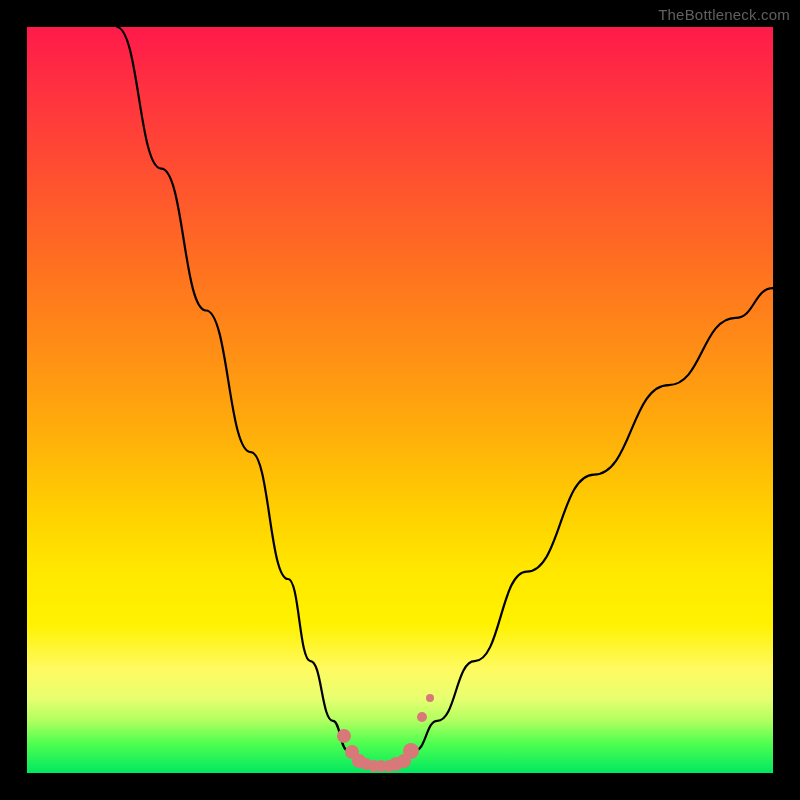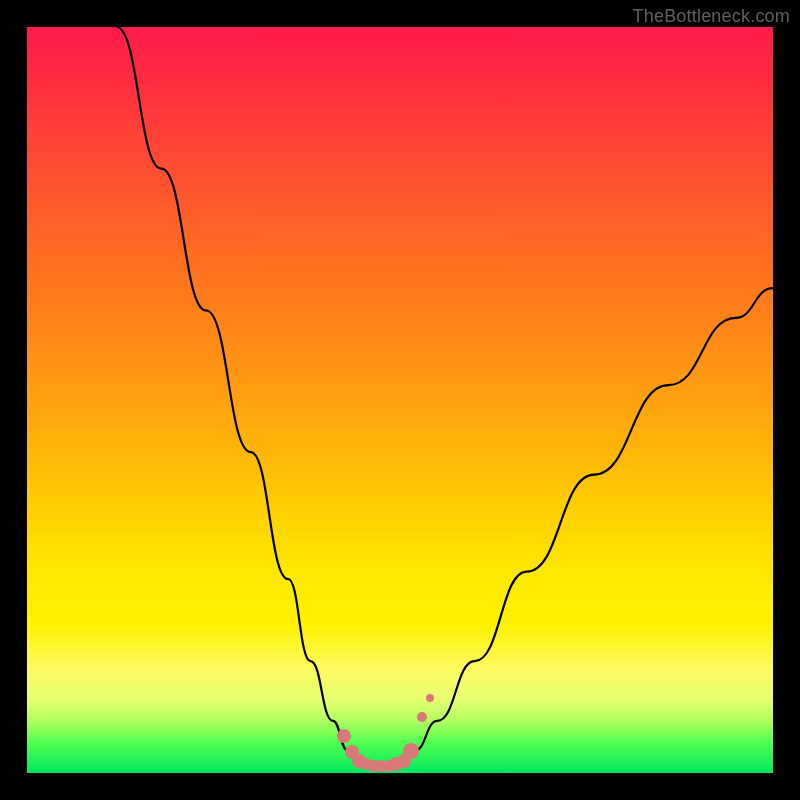--- a/index.html
+++ b/index.html
@@ -38,21 +38,21 @@
       #b0ff60 93%,
       #50ff50 96%,
       #00e860 100%
     );
   }
   .watermark {
     position: absolute;
     top: 6px;
     right: 10px;
     color: #606060;
-    font-size: 18px;
+    font-size: 15px;
     font-weight: 500;
     letter-spacing: 0.2px;
     z-index: 5;
   }
   svg.curves {
     position: absolute;
     left: 0;
     top: 0;
     width: 746px;
     height: 746px;

